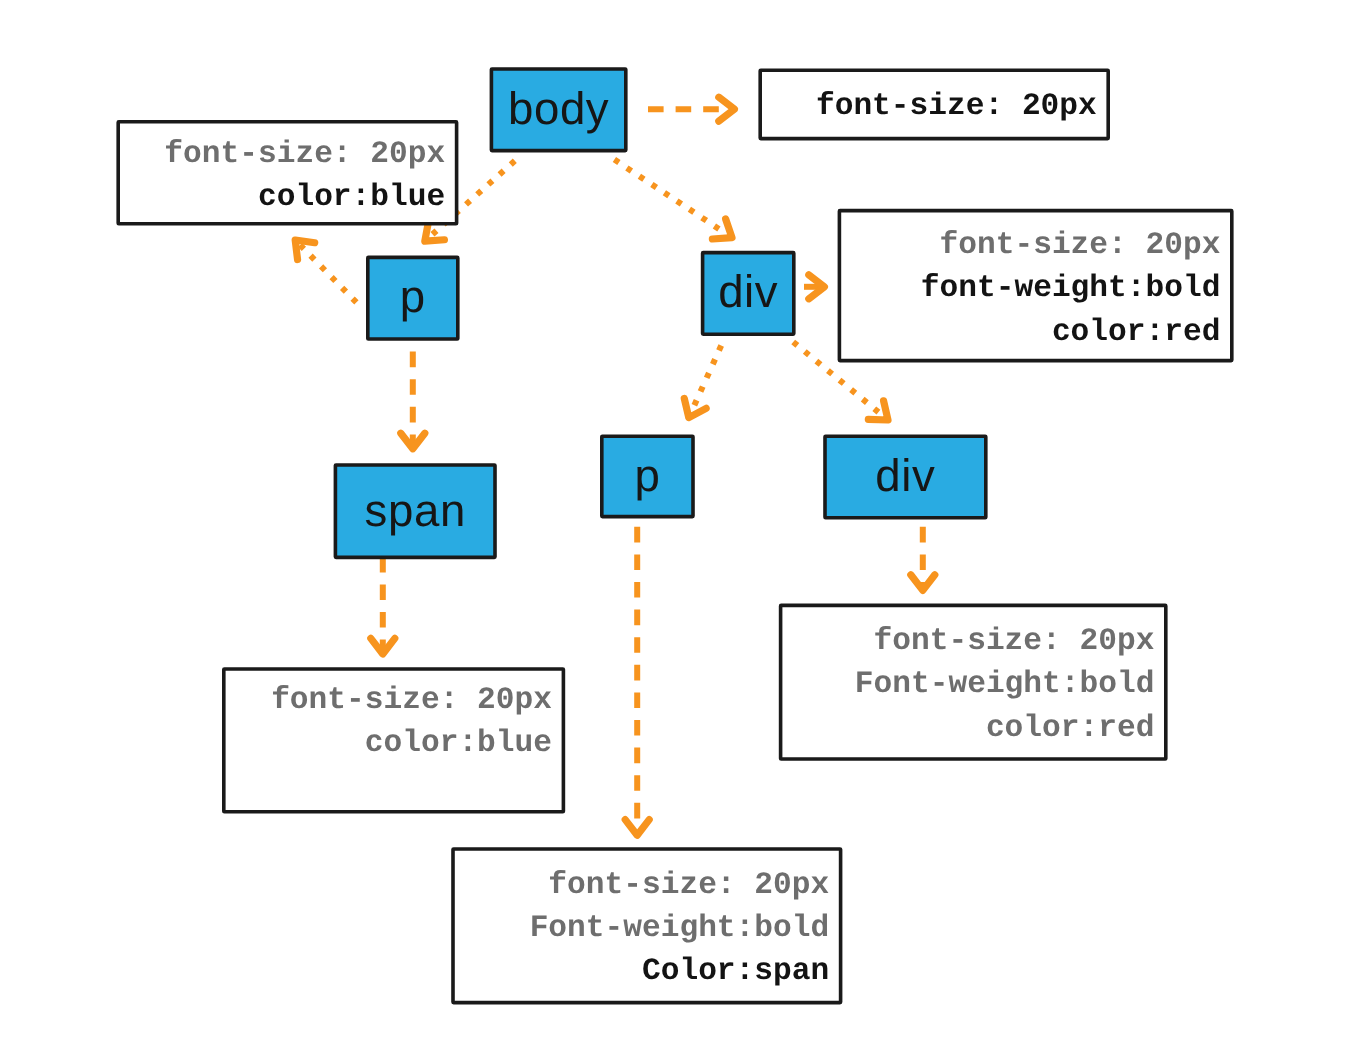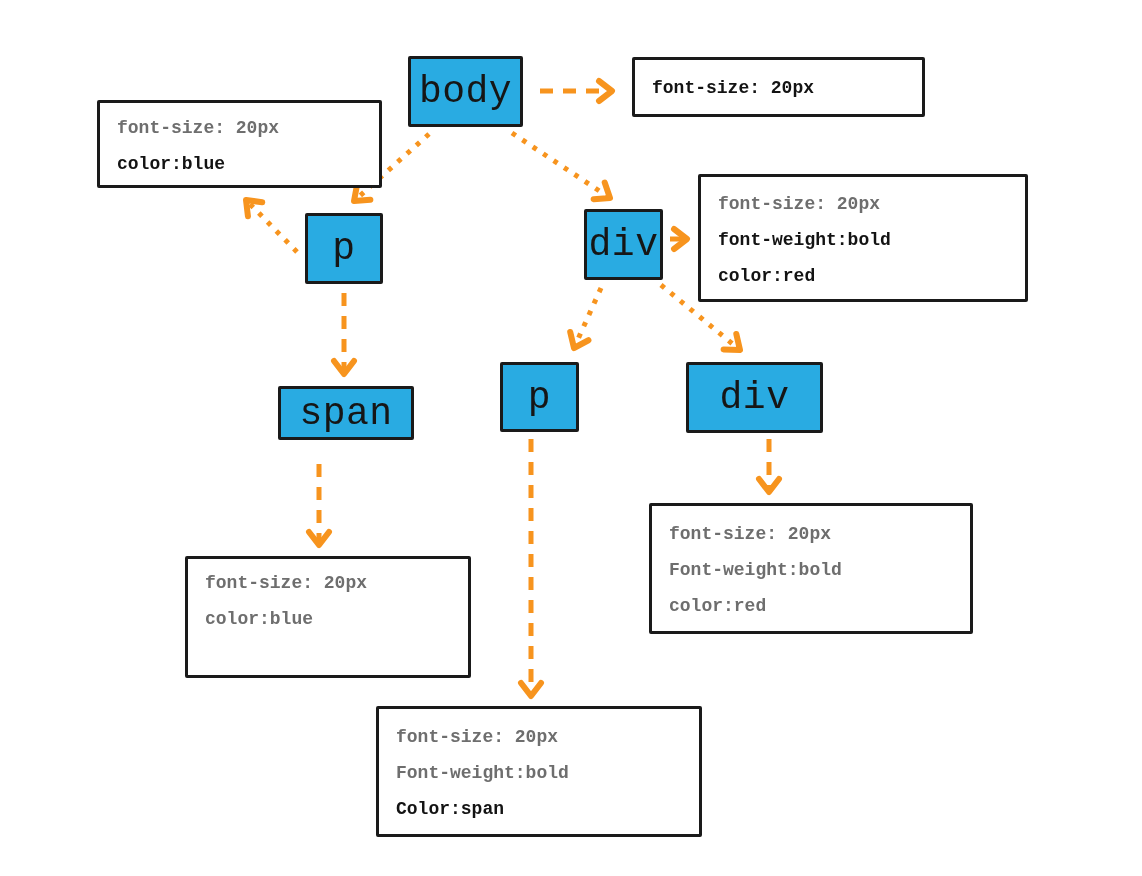--- a/index.html
+++ b/index.html
@@ -30,43 +30,43 @@
     box-sizing: border-box;
     background: var(--node-fill);
     border: 3px solid var(--ink);
     border-radius: 2px;
     display: flex;
     align-items: center;
     justify-content: center;
     font-size: 38px;
     color: #161616;
     letter-spacing: 0.5px;
-    font-family: Liberation Mono, monospace;
   }
   .stylebox {
     position: absolute;
     box-sizing: border-box;
     background: #fff;
     border: 3px solid var(--ink);
     border-radius: 2px;
     padding: 7px 8px 0 17px;
     font-family: "Liberation Mono", "DejaVu Sans Mono", monospace;
-    font-size: 18px;
+    font-size: 26px;
     font-weight: bold;
     line-height: 36px;
     white-space: nowrap;
+    text-align: right;
   }
   .line.muted  { color: var(--muted); }
   .line.strong { color: var(--strong); }
 
   
   .n-body  { left: 408px; top: 56px;  width: 115px; height: 71px; }
   .n-p1    { left: 305px; top: 213px; width: 78px;  height: 71px; }
   .n-div1  { left: 584px; top: 209px; width: 79px;  height: 71px; }
-  .n-span1 { left: 278px; top: 386px; width: 136px; height: 54px; }
+  .n-span1 { left: 278px; top: 386px; width: 136px; height: 80px; }
   .n-p2    { left: 500px; top: 362px; width: 79px;  height: 70px; }
   .n-div2  { left: 686px; top: 362px; width: 137px; height: 71px; }
 
   
   .sb-body  { left: 632px; top: 57px;  width: 293px; height: 60px; padding-top: 10px; }
   .sb-p1    { left: 97px;  top: 100px; width: 285px; height: 88px; }
   .sb-div1  { left: 698px; top: 174px; width: 330px; height: 128px; padding-top: 9px; }
   .sb-span1 { left: 185px; top: 556px; width: 286px; height: 122px; padding-top: 6px; }
   .sb-p2    { left: 376px; top: 706px; width: 326px; height: 131px; padding-top: 10px; }
   .sb-div2  { left: 649px; top: 503px; width: 324px; height: 131px; padding-top: 10px; }

